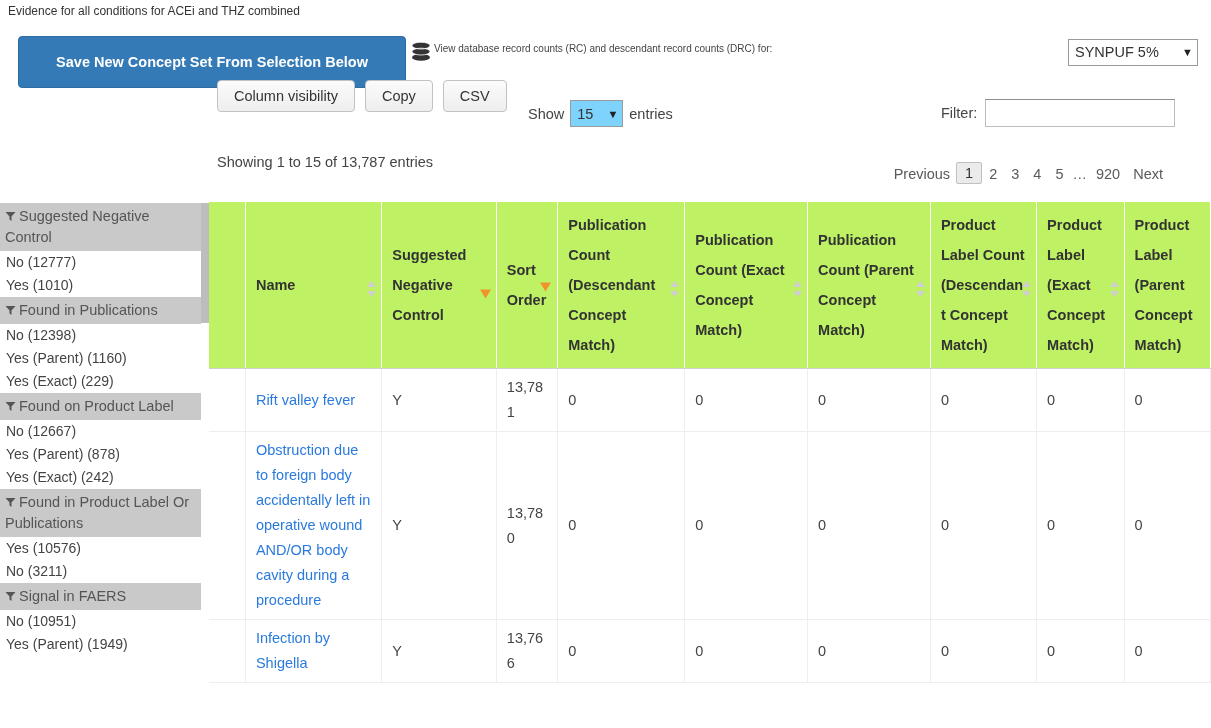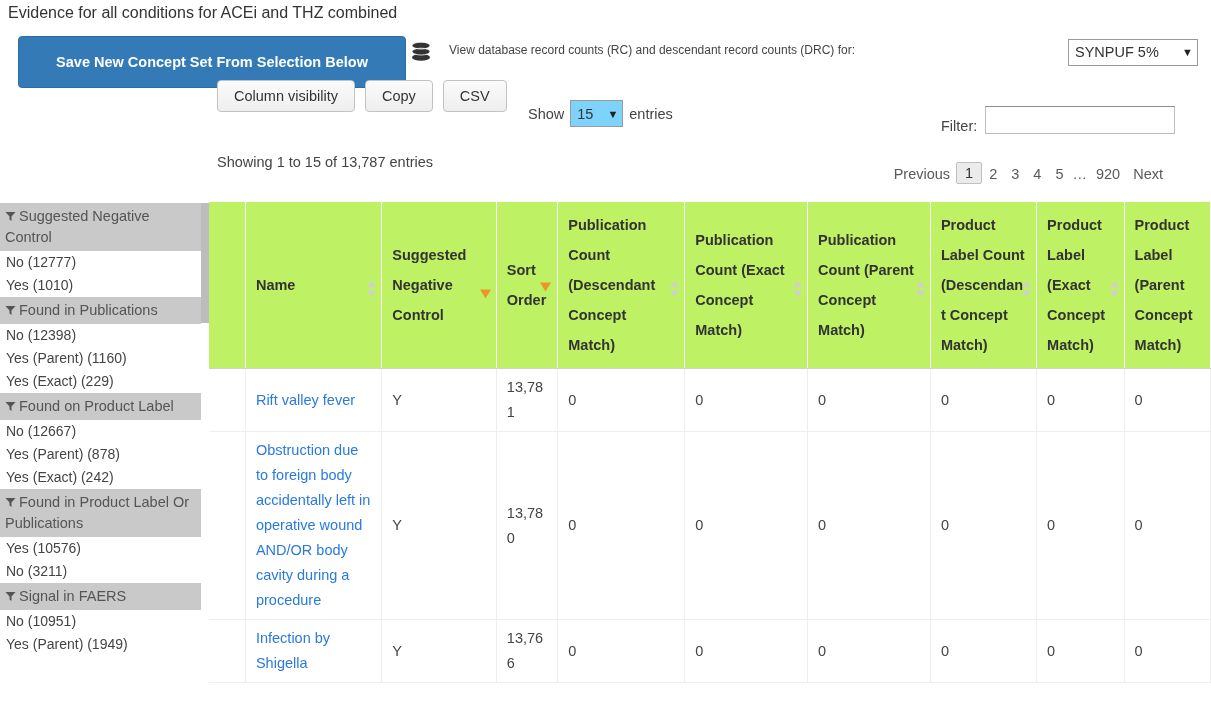--- a/index.html
+++ b/index.html
@@ -9,21 +9,21 @@
     background: #ffffff;
     font-family: "Liberation Sans", sans-serif;
     color: #333333;
     overflow: hidden;
   }
   .page { position: relative; width: 1211px; height: 728px; }
 
   
   .page-title {
     position: absolute; left: 8px; top: 4px;
-    font-size: 16px; color: #333; white-space: nowrap;
+    font-size: 12px; color: #333; white-space: nowrap;
   }
 
   
   .save-btn {
     position: absolute; left: 18px; top: 36px;
     width: 388px; height: 52px;
     background: #337ab7;
     border: 1px solid #2e6da4;
     border-radius: 4px;
     color: #ffffff;
@@ -32,21 +32,21 @@
     line-height: 34px; text-align: center;
     padding: 0;
     font-family: "Liberation Sans", sans-serif;
   }
   .db-icon {
     position: absolute; left: 410px; top: 41px;
     width: 22px; height: 24px;
   }
   .rc-label {
     position: absolute; left: 434px; top: 43px;
-    font-size: 12px; color: #444; white-space: nowrap; margin-left: 15px;
+    font-size: 10px; color: #444; white-space: nowrap;
   }
   .db-select {
     position: absolute; left: 1036px; top: 39px;
     width: 130px; height: 27px;
     border: 1px solid #9a9a9a;
     background: #ffffff;
     font-size: 14.5px; color: #333;
     padding: 0 4px 0 6px;
     line-height: 25px;
     display: flex; align-items: center; justify-content: space-between;
@@ -83,21 +83,21 @@
 
   .dt-info {
     position: absolute; left: 217px; top: 152px;
     width: 230px;
     font-size: 14.5px; color: #444; line-height: 20px;
   }
 
   .dt-filter {
     position: absolute; left: 941px; top: 99px;
     font-size: 14.5px; color: #444;
-    display: flex; align-items: flex-end; gap: 8px; margin-top: 7px;
+    display: flex; align-items: center; gap: 8px;
   }
   .dt-filter input {
     width: 190px; height: 28px;
     border: 1px solid #bdbdbd;
     border-top-color: #8d8d8d;
     background: #fff;
     font-size: 14px; padding: 0 6px;
     font-family: "Liberation Sans", sans-serif;
     color: #333;
   }

